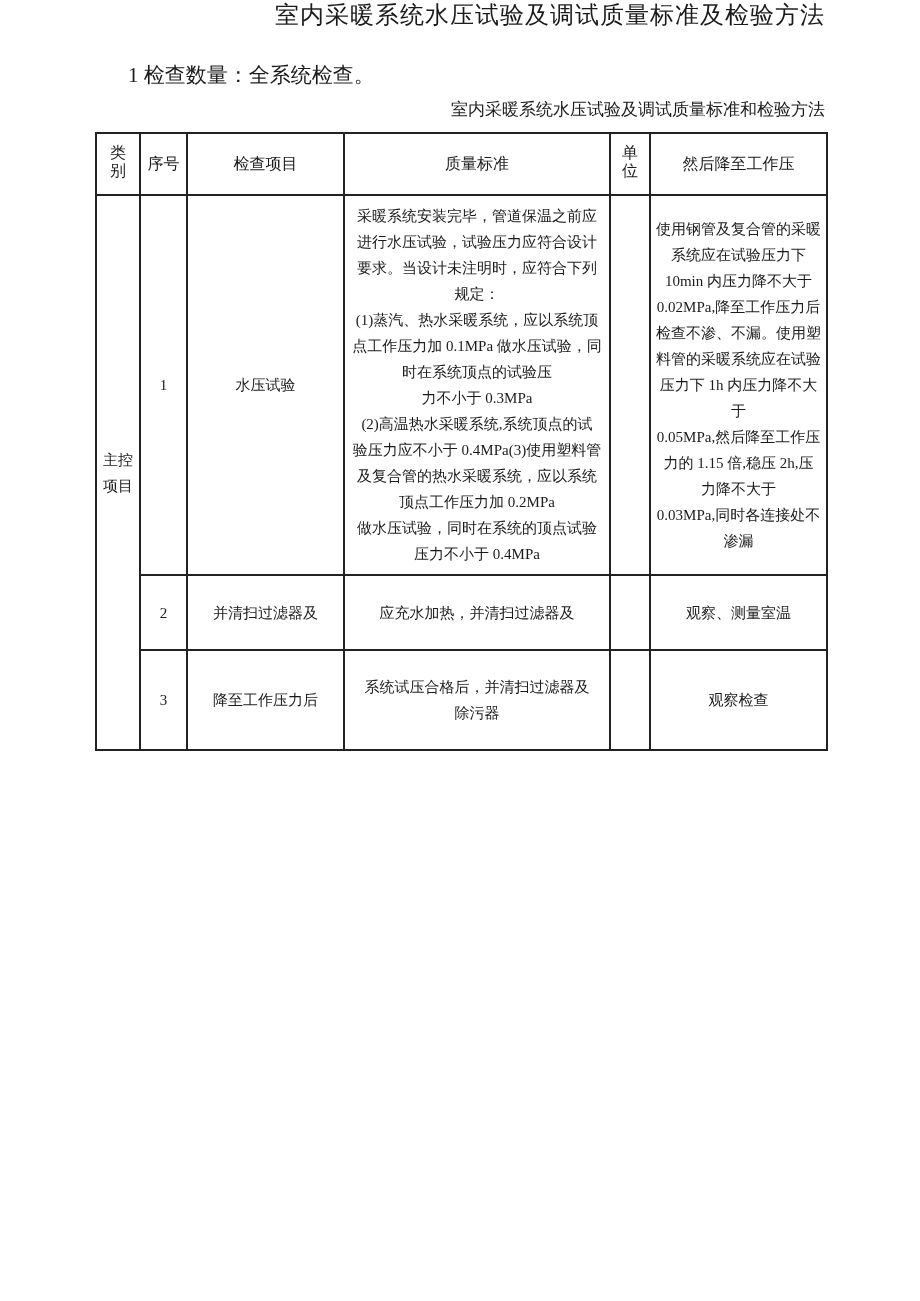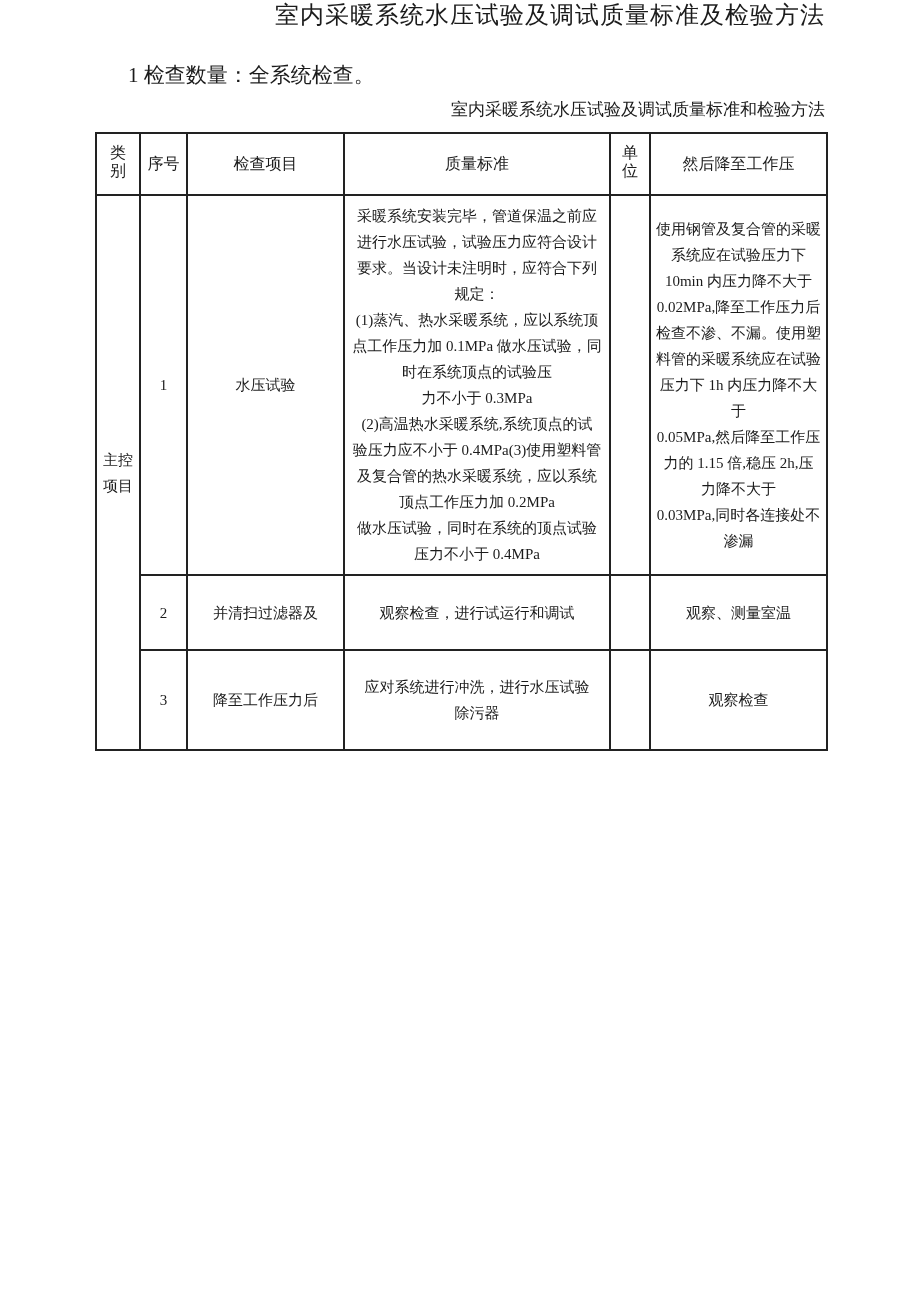--- a/index.html
+++ b/index.html
@@ -137,28 +137,28 @@
 于
 0.05MPa,然后降至工作压
 力的 1.15 倍,稳压 2h,压
 力降不大于
 0.03MPa,同时各连接处不
 渗漏</td>
       </tr>
       <tr class="row-2">
         <td>2</td>
         <td>并清扫过滤器及</td>
-        <td>观察检查，进行试运行和调试</td>
+        <td>应充水加热，并清扫过滤器及</td>
         <td></td>
         <td>观察、测量室温</td>
       </tr>
       <tr class="row-3">
         <td>3</td>
         <td>降至工作压力后</td>
-        <td class="pre-cell">应对系统进行冲洗，进行水压试验
+        <td class="pre-cell">系统试压合格后，并清扫过滤器及
 除污器</td>
         <td></td>
         <td>观察检查</td>
       </tr>
     </tbody>
   </table>
 
 </div>
 
 </body></html>

